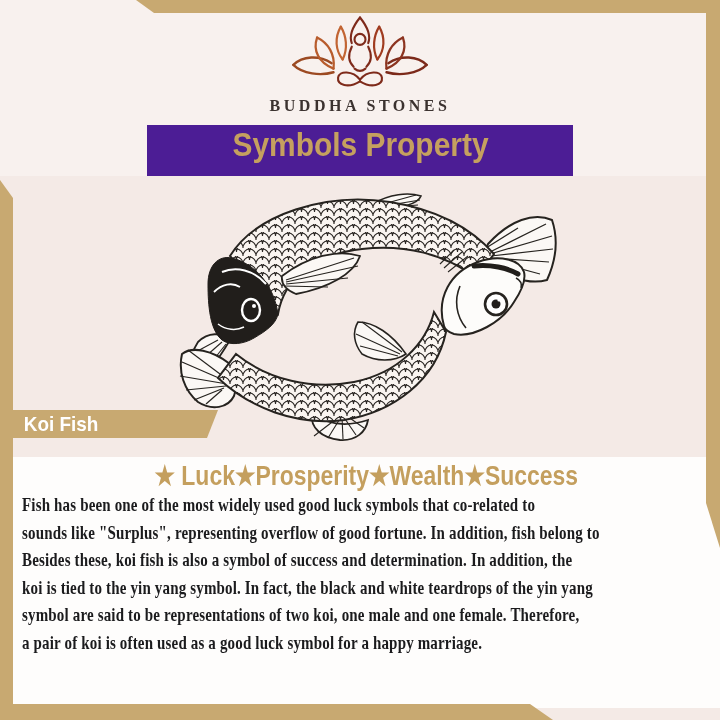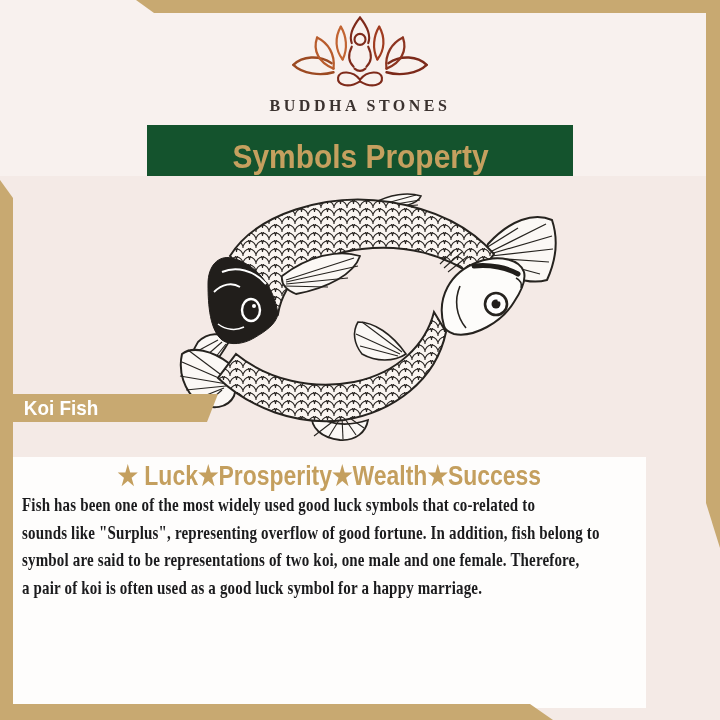--- a/index.html
+++ b/index.html
@@ -17,44 +17,44 @@
   .logo{position:absolute;left:275px;top:12px;width:170px;height:84px;}
   .brand{
     position:absolute;left:0;top:97px;width:720px;text-align:center;
     font-family:"Liberation Serif", serif;font-size:16px;font-weight:600;
     letter-spacing:3.5px;color:#3b322f;
   }
 
   
   .banner{
     position:absolute;left:147px;top:125px;width:426px;height:51px;
-    background:#14532d;display:flex;align-items:flex-end;justify-content:center;
+    background:#4c1d95;display:flex;align-items:flex-start;justify-content:center;
   }
   .banner-title{
     font-size:34px;font-weight:bold;color:#c5a05f;white-space:nowrap;
     display:inline-block;transform:scaleX(.88);transform-origin:center;
   }
 
   
   .koi-art{position:absolute;left:178px;top:192px;width:385px;height:310px;}
 
   
   .koi-bar{
-    position:absolute;left:13px;top:394px;width:205px;height:28px;
+    position:absolute;left:13px;top:410px;width:205px;height:28px;
     background:#c8a971;display:flex;align-items:center;
     clip-path:polygon(0 0,100% 0,calc(100% - 11px) 100%,0 100%);
   }
   .koi-bar span{
     color:#ffffff;font-weight:bold;font-size:21px;padding-left:12px;white-space:nowrap;
     display:inline-block;transform:scaleX(.9);transform-origin:left center;
   }
 
   
   .content{
-    position:absolute;left:13px;top:457px;width:633px;height:251px;
+    position:absolute;left:13px;top:457px;width:707px;height:251px;
     background:#fefdfc;padding-top:4px;box-sizing:border-box;z-index:10;
   }
   .stars{height:30px;line-height:30px;text-align:center;}
   .stars span{
     font-size:27px;font-weight:bold;color:#c49f5e;white-space:nowrap;
     display:inline-block;transform:scaleX(.85);transform-origin:center;
   }
   .paragraph{margin:0 0 0 9px;width:690px;font-family:Liberation Serif, serif;}
   .pline{height:27.6px;line-height:27.6px;white-space:nowrap;}
   .pline span{
@@ -235,16 +235,18 @@
   <span>Koi Fish</span>
 </div>
 
 <div class="content">
   <div class="stars">
     <span>★ Luck★Prosperity★Wealth★Success</span>
   </div>
   <div class="paragraph">
     <div class="pline"><span>Fish has been one of the most widely used good luck symbols that co-related to</span></div>
     <div class="pline"><span>sounds like "Surplus", representing overflow of good fortune. In addition, fish belong to</span></div>
+    <div class="pline"><span>Besides these, koi fish is also a symbol of success and determination. In addition, the</span></div>
+    <div class="pline"><span>koi is tied to the yin yang symbol. In fact, the black and white teardrops of the yin yang</span></div>
     <div class="pline"><span>symbol are said to be representations of two koi, one male and one female. Therefore,</span></div>
     <div class="pline"><span>a pair of koi is often used as a good luck symbol for a happy marriage.</span></div>
   </div>
 </div>
 
 </body></html>

